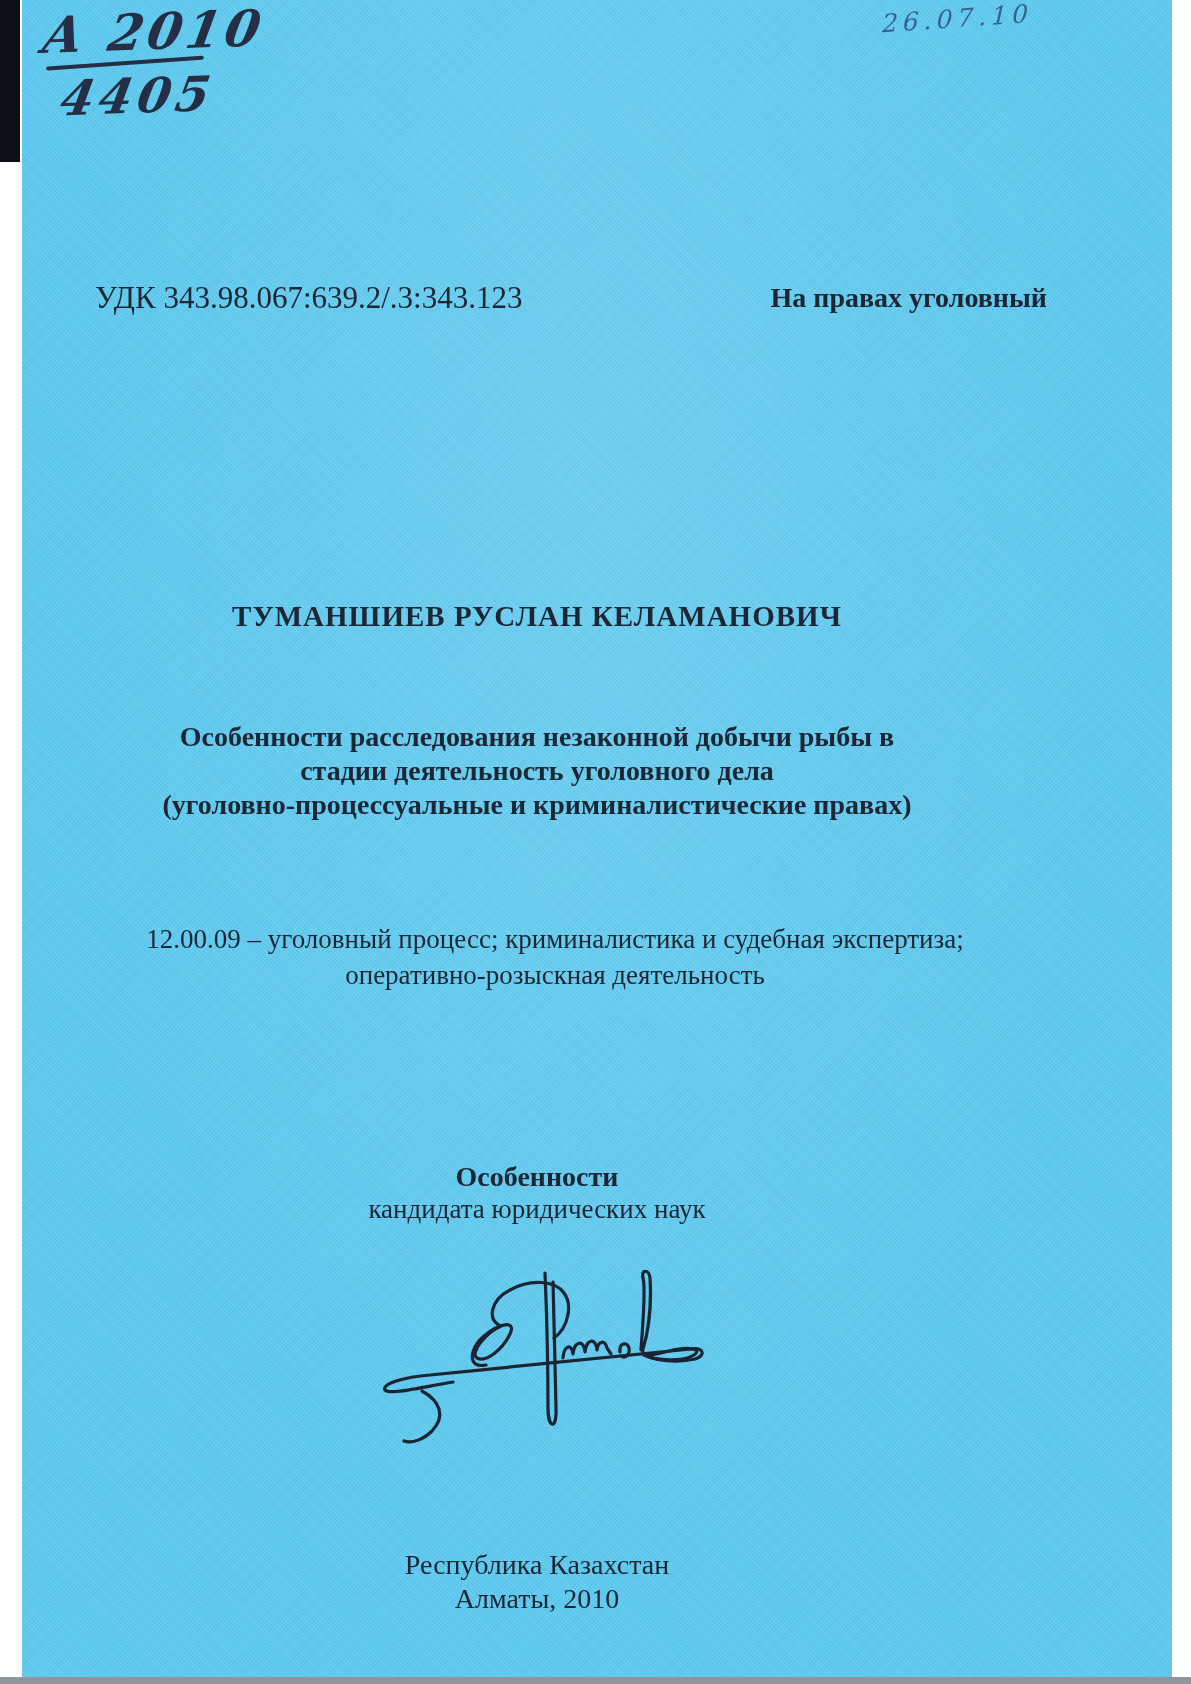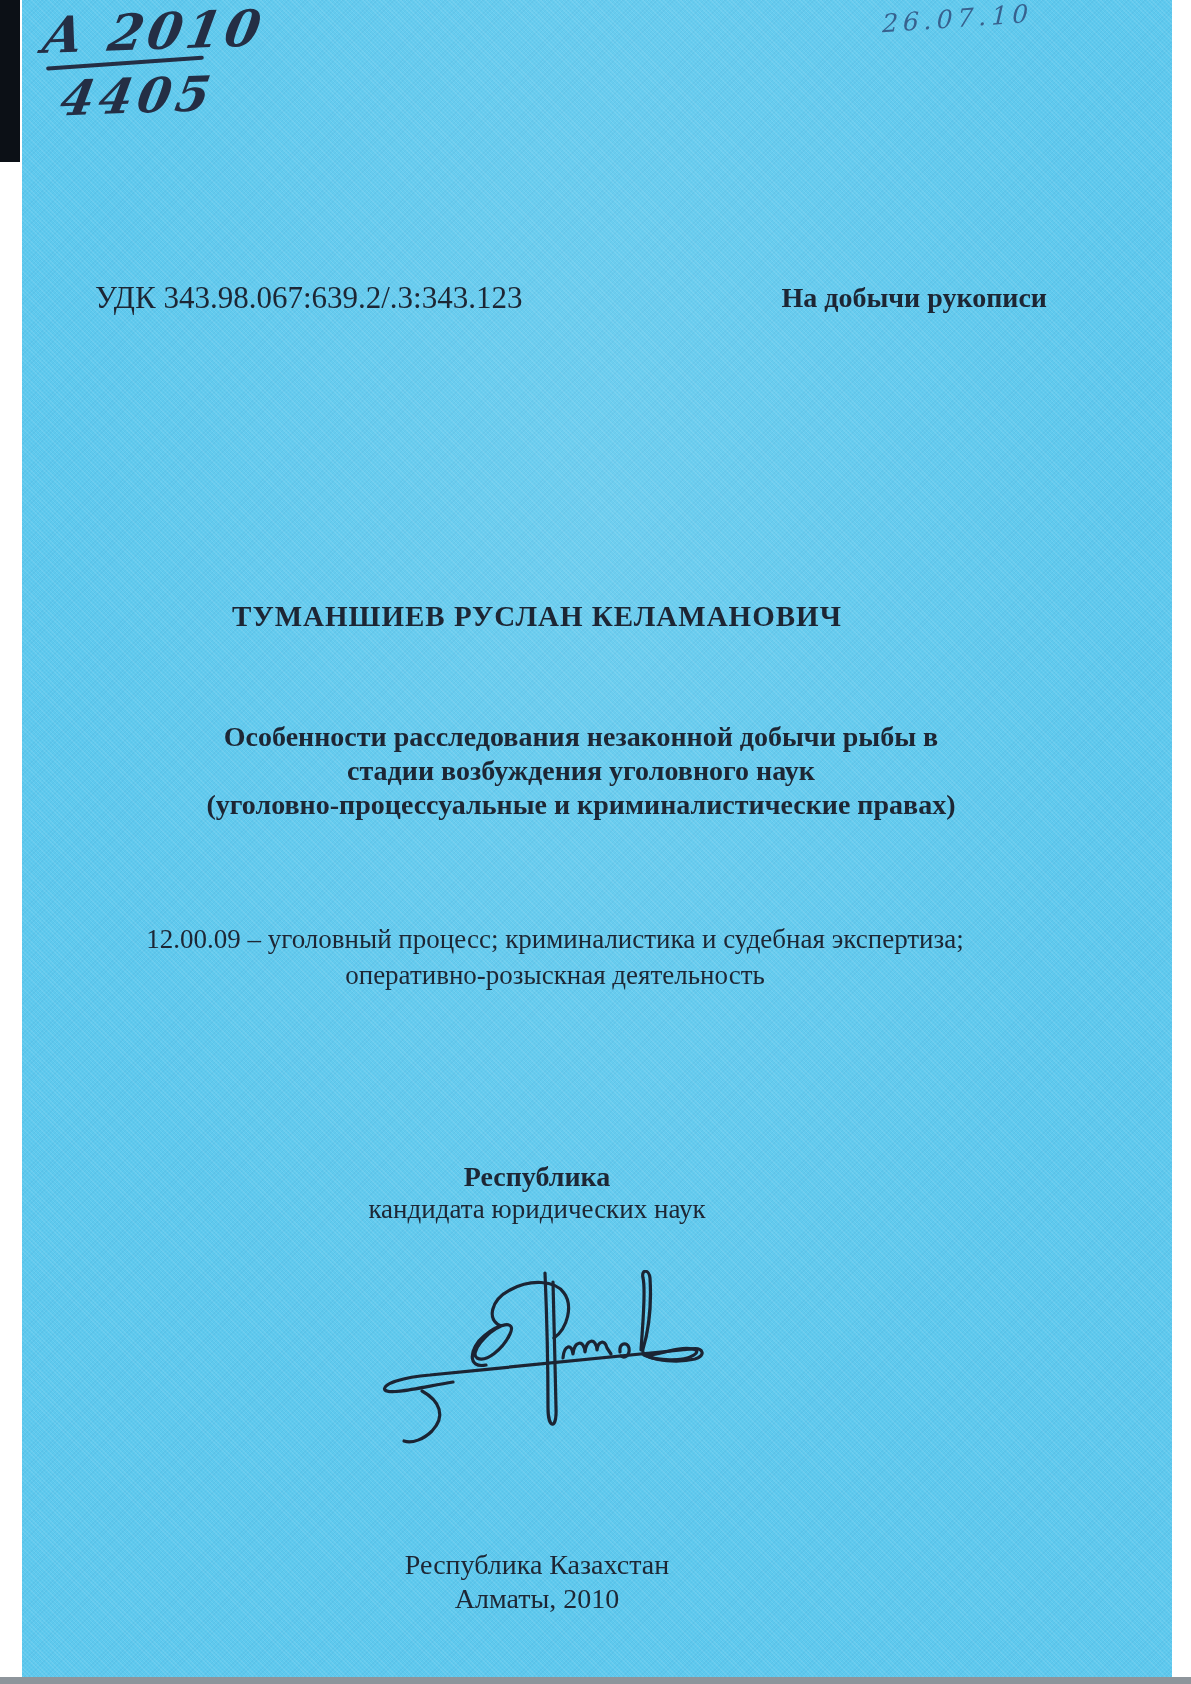--- a/index.html
+++ b/index.html
@@ -55,21 +55,21 @@
   }
   .manuscript {
     position: absolute; right: 144px; top: 282px;
     font-size: 28px; line-height: 32px; font-weight: bold;
   }
 
   .centered { position: absolute; left: 22px; width: 1030px; text-align: center; }
 
   .author-name { top: 600px; font-size: 29px; font-weight: bold; letter-spacing: 1px; }
 
-  .diss-title { top: 720px; font-size: 28px; font-weight: bold; line-height: 34px; padding-left: 44px; }
+  .diss-title { top: 720px; font-size: 28px; font-weight: bold; line-height: 34px; }
 
   .specialty { top: 921px; font-size: 27px; line-height: 36px; margin-left: 18px; }
 
   .abstract { top: 1160px; font-size: 27px; line-height: 33px; }
   .abstract .head { font-weight: bold; font-size: 28px; }
 
   .signature-wrap { position: absolute; left: 358px; top: 1270px; width: 360px; height: 178px; }
   .signature-wrap svg { width: 100%; height: 100%; }
 
   .footer-block { top: 1528px; font-size: 28px; line-height: 34px; margin-top: 20px; }
@@ -85,37 +85,37 @@
 
   <div class="catalog">
     <div class="l1">А 2010</div>
     <div class="rule"></div>
     <div class="l2">4405</div>
   </div>
 
   <div class="datestamp">26.07.10</div>
 
   <div class="udc ink">УДК 343.98.067:639.2/.3:343.123</div>
-  <div class="manuscript ink">На добычи рукописи</div>
+  <div class="manuscript ink">На правах уголовный</div>
 
   <div class="centered author-name ink">ТУМАНШИЕВ РУСЛАН КЕЛАМАНОВИЧ</div>
 
   <div class="centered diss-title ink">
     <div>Особенности расследования незаконной добычи рыбы в</div>
-    <div>стадии возбуждения уголовного наук</div>
+    <div>стадии деятельность уголовного дела</div>
     <div>(уголовно-процессуальные и криминалистические правах)</div>
   </div>
 
   <div class="centered specialty ink">
     <div>12.00.09 – уголовный процесс; криминалистика и судебная экспертиза;</div>
     <div>оперативно-розыскная деятельность</div>
   </div>
 
   <div class="centered abstract ink">
-    <div class="head">Республика</div>
+    <div class="head">Особенности</div>
     <div>кандидата юридических наук</div>
   </div>
 
   <div class="signature-wrap">
     <svg viewBox="0 0 360 178" fill="none" xmlns="http://www.w3.org/2000/svg">
       <g stroke="#1b2433" stroke-width="3.2" stroke-linecap="round" stroke-linejoin="round" fill="none">
 
         <path d="M 95,112 C 60,118 32,125 27,120 C 23,114 46,107 72,105 C 160,96 250,88 333,79 C 346,77 348,86 337,89 C 320,93 296,91 285,84"></path>
 
         <path d="M 64,121 C 82,131 88,146 74,161 C 66,169 54,174 46,171"></path>

